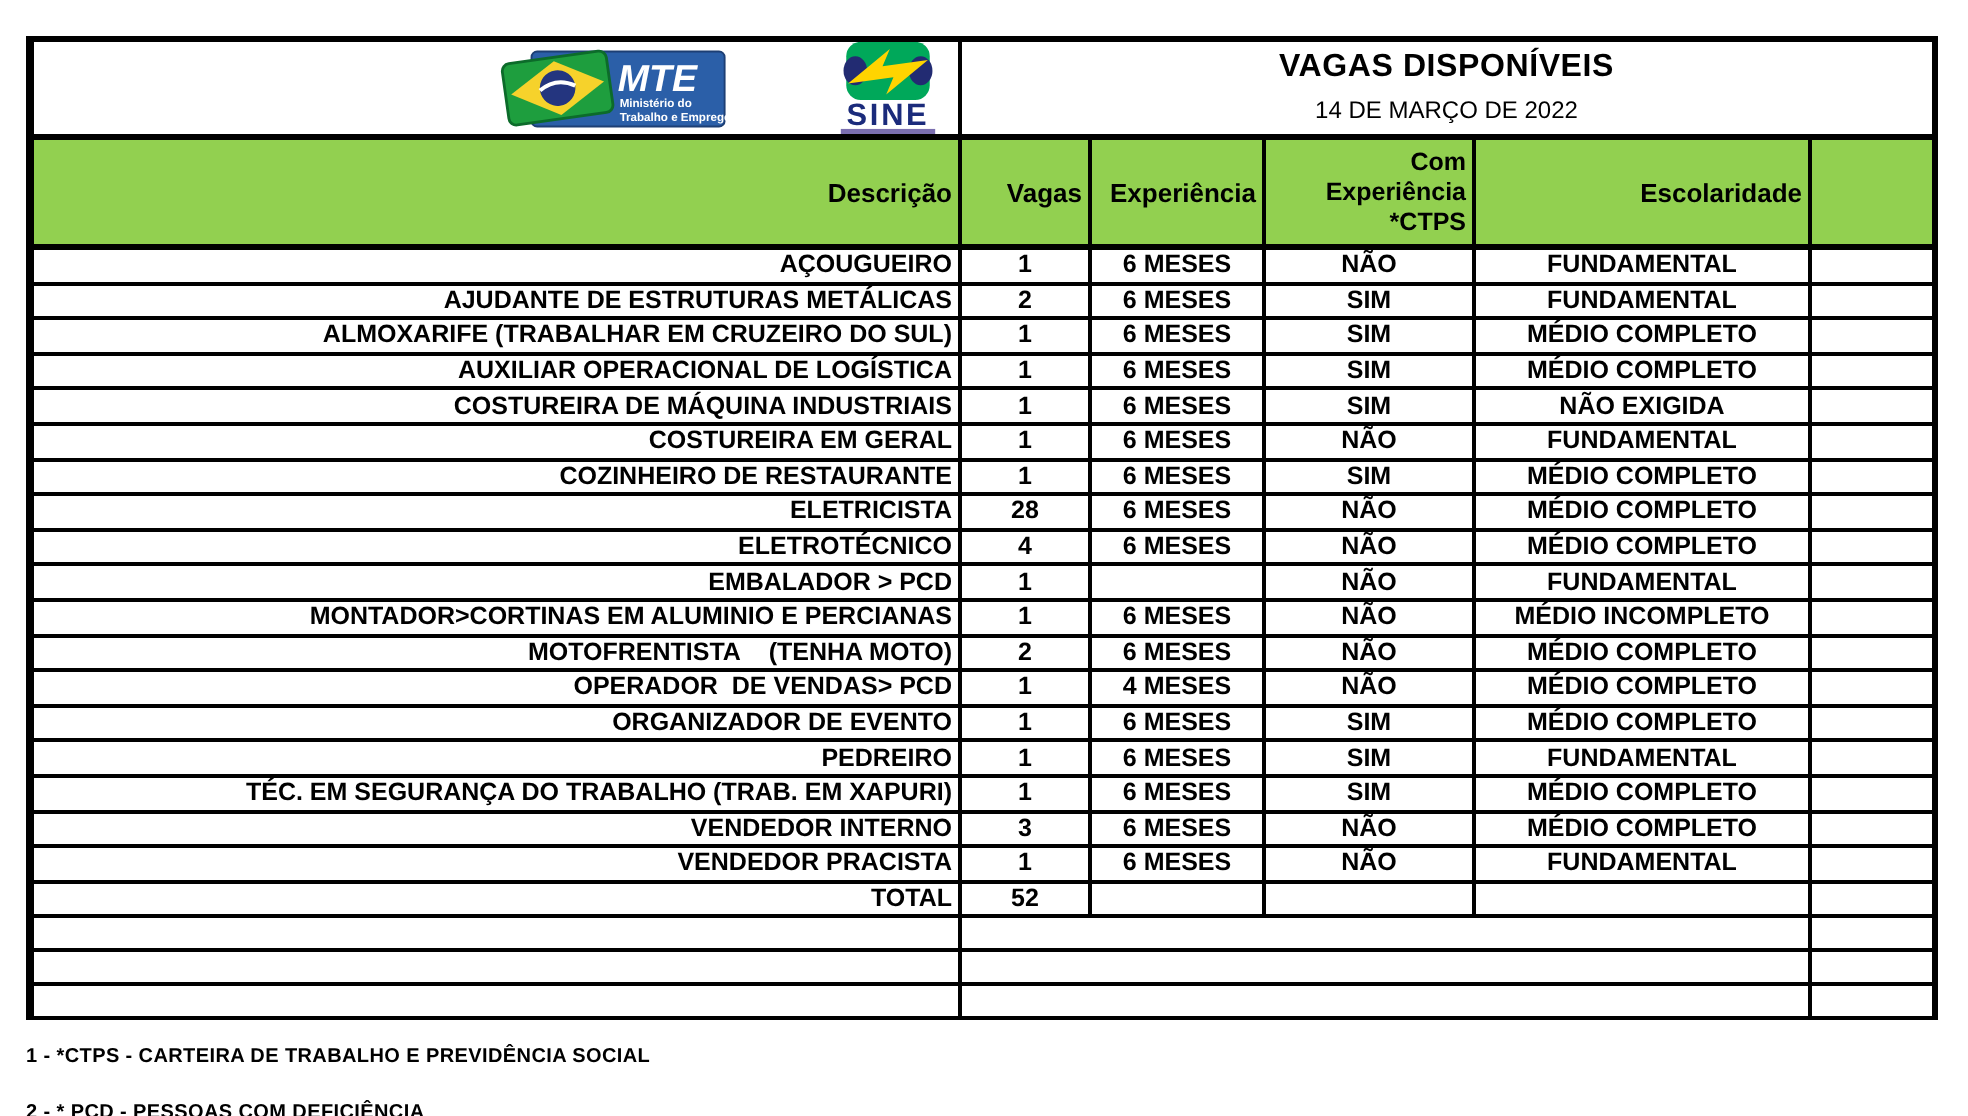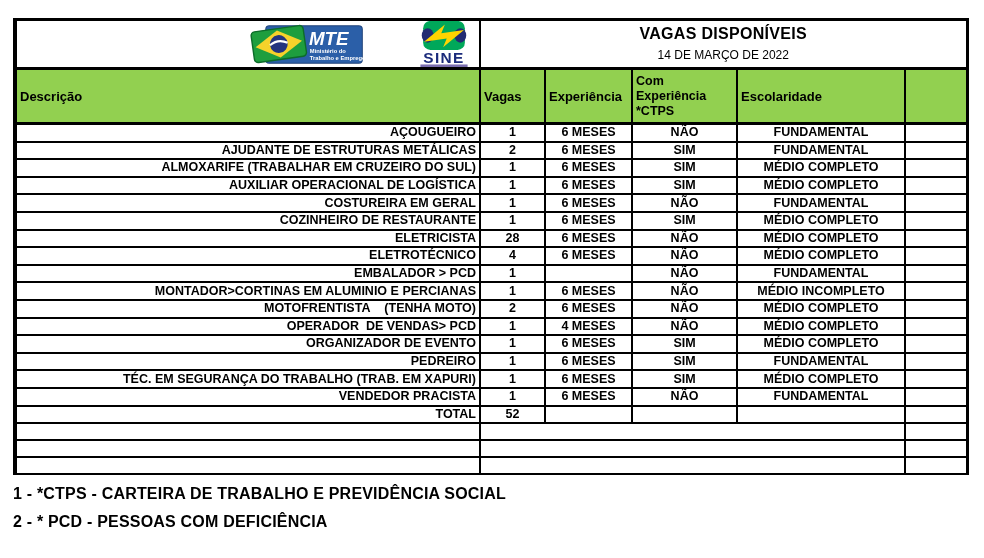--- a/index.html
+++ b/index.html
@@ -19,33 +19,33 @@
   tr.toprow>td{border-top-width:3px;border-bottom-width:3px;height:46px;vertical-align:middle;}
   td.logo-cell{background:#fff;}
   .logo-wrap{display:flex;align-items:center;height:46px;justify-content:flex-end;}
   .mte-logo{margin-left:5px;}
   .sine-logo{margin-left:46px;}
   td.title-cell{text-align:center;vertical-align:middle;}
   .doc-title{font-size:16px;font-weight:bold;letter-spacing:.3px;line-height:22px;}
   .doc-date{font-size:12px;font-weight:normal;line-height:20px;}
   
   tr.greenrow>th{
-    background:#92D050;border-bottom-width:3px;height:52px;text-align:left;
+    background:#92D050;border-bottom-width:3px;height:52px;text-align:right;
     vertical-align:middle;font-size:13px;white-space:pre-line;line-height:15px;
   }
   
   tr.datarow>td{height:15.6px;line-height:15px;font-size:12.5px;vertical-align:middle;}
   td.c-desc{text-align:right;padding-left:4px;}
   td.c-mid{text-align:center;}
   
   tr.stubrow>td{height:15px;line-height:14px;}
   td.noborder{border:none;}
   
   .footnotes{margin-top:6px;}
-  .footnote{font-size:16px;font-weight:bold;line-height:18px;letter-spacing:.2px;margin-top:10px;}
+  .footnote{font-size:10px;font-weight:bold;line-height:18px;letter-spacing:.2px;margin-top:10px;}
 </style>
 </head>
 <body>
 
 <div class="page">
   <div class="sheet">
     <table class="main">
       <colgroup>
         <col style="width:465px">
           <col style="width:65px">
@@ -123,20 +123,28 @@
           </tr>
           <tr class="datarow">
             <td class="c-desc">AUXILIAR OPERACIONAL DE LOGÍSTICA</td>
             <td class="c-mid">1</td>
             <td class="c-mid">6 MESES</td>
             <td class="c-mid">SIM</td>
             <td class="c-mid">MÉDIO COMPLETO</td>
             <td class="c-mid"></td>
           </tr>
           <tr class="datarow">
+            <td class="c-desc">COSTUREIRA DE MÁQUINA INDUSTRIAIS</td>
+            <td class="c-mid">1</td>
+            <td class="c-mid">6 MESES</td>
+            <td class="c-mid">SIM</td>
+            <td class="c-mid">NÃO EXIGIDA</td>
+            <td class="c-mid"></td>
+          </tr>
+          <tr class="datarow">
             <td class="c-desc">COSTUREIRA EM GERAL</td>
             <td class="c-mid">1</td>
             <td class="c-mid">6 MESES</td>
             <td class="c-mid">NÃO</td>
             <td class="c-mid">FUNDAMENTAL</td>
             <td class="c-mid"></td>
           </tr>
           <tr class="datarow">
             <td class="c-desc">COZINHEIRO DE RESTAURANTE</td>
             <td class="c-mid">1</td>
@@ -207,20 +215,28 @@
             <td class="c-mid">6 MESES</td>
             <td class="c-mid">SIM</td>
             <td class="c-mid">FUNDAMENTAL</td>
             <td class="c-mid"></td>
           </tr>
           <tr class="datarow">
             <td class="c-desc">TÉC. EM SEGURANÇA DO TRABALHO (TRAB. EM XAPURI)</td>
             <td class="c-mid">1</td>
             <td class="c-mid">6 MESES</td>
             <td class="c-mid">SIM</td>
+            <td class="c-mid">MÉDIO COMPLETO</td>
+            <td class="c-mid"></td>
+          </tr>
+          <tr class="datarow">
+            <td class="c-desc">VENDEDOR INTERNO</td>
+            <td class="c-mid">3</td>
+            <td class="c-mid">6 MESES</td>
+            <td class="c-mid">NÃO</td>
             <td class="c-mid">MÉDIO COMPLETO</td>
             <td class="c-mid"></td>
           </tr>
           <tr class="datarow">
             <td class="c-desc">VENDEDOR PRACISTA</td>
             <td class="c-mid">1</td>
             <td class="c-mid">6 MESES</td>
             <td class="c-mid">NÃO</td>
             <td class="c-mid">FUNDAMENTAL</td>
             <td class="c-mid"></td>

